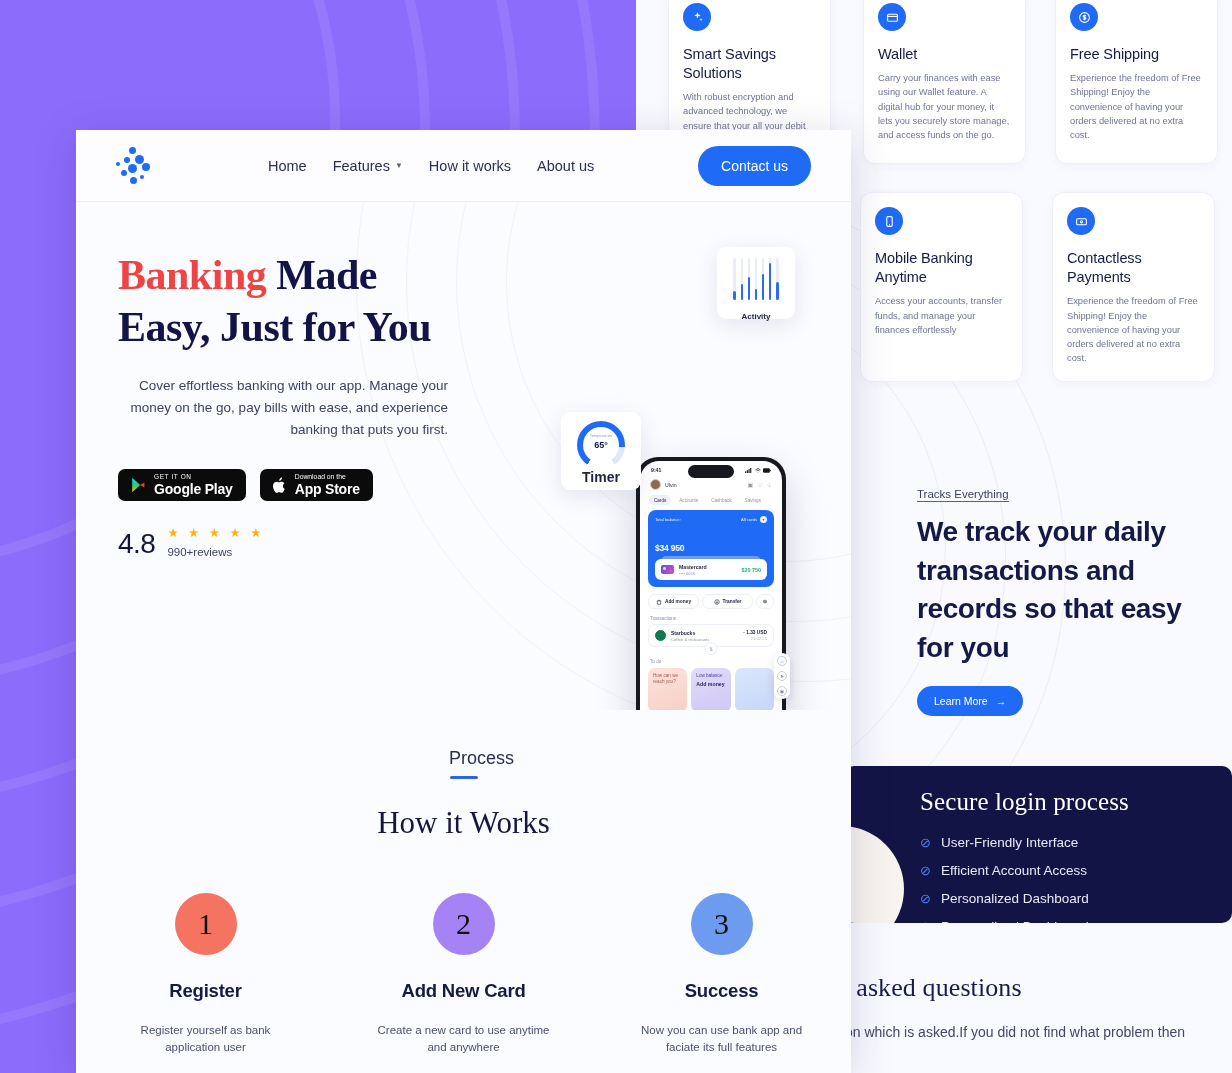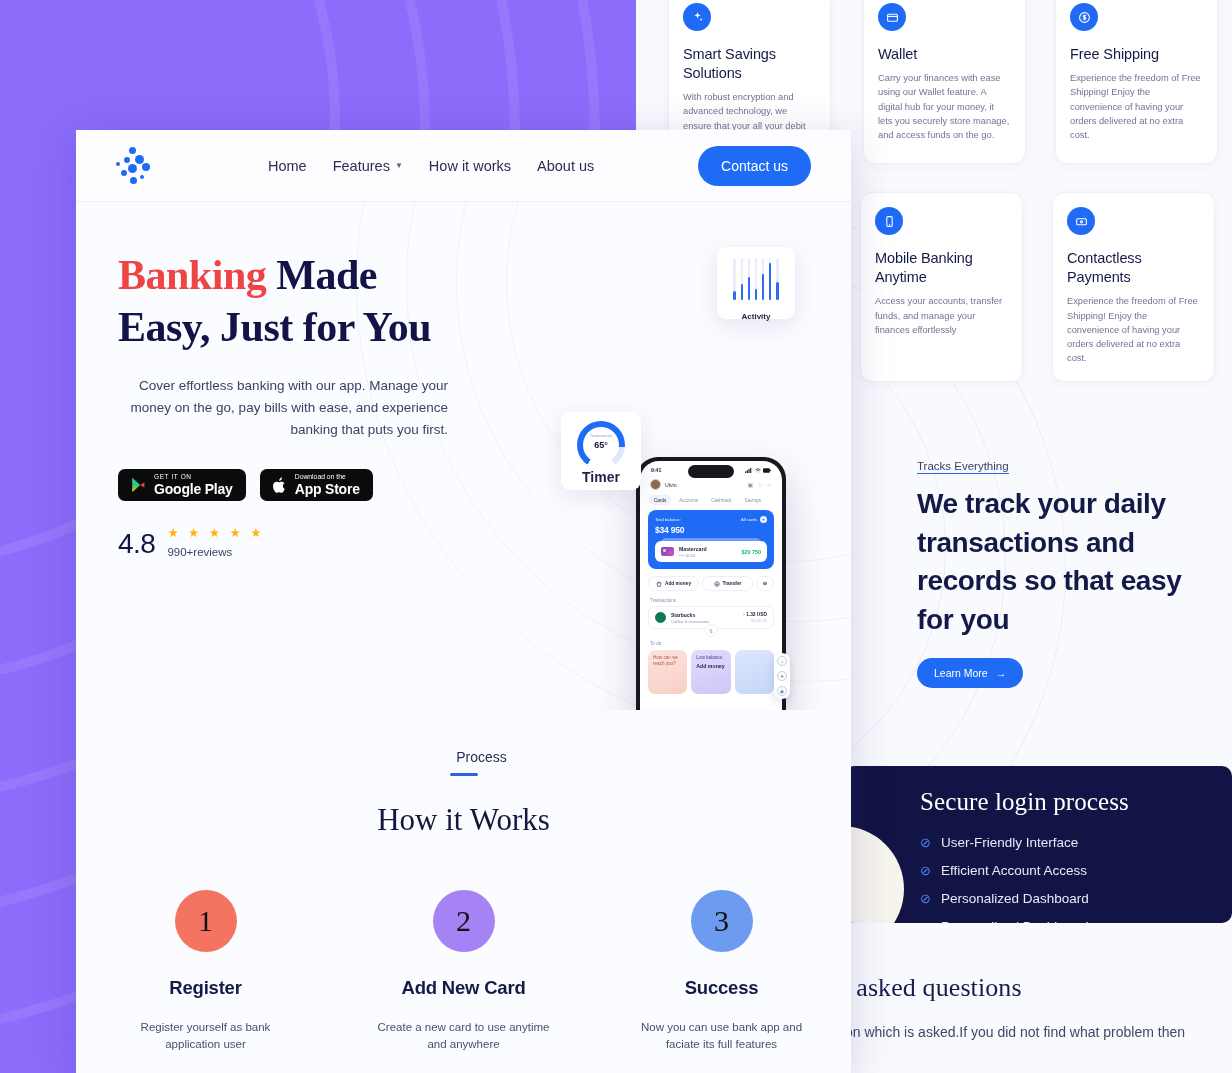--- a/index.html
+++ b/index.html
@@ -43,21 +43,21 @@
     width:28px;height:28px;border-radius:50%;background:#1f6bf5;
     display:flex;align-items:center;justify-content:center;color:#fff;margin-bottom:14px;
   }
   .feat-card h4{
     font-size:14.5px;font-weight:500;color:#141a47;line-height:1.32;margin-bottom:7px;
     letter-spacing:-.1px;
   }
   .feat-card p{font-size:9.3px;line-height:1.53;color:#6f7593;}
 
   
-  .tracks{position:absolute;left:281px;top:468px;width:300px;}
+  .tracks{position:absolute;left:281px;top:496px;width:300px;}
   .tracks .eyebrow{
     font-size:11.5px;color:#3a3f63;margin-bottom:11px;display:inline-block;
     border-bottom:1.6px solid #2b64e8;padding-bottom:1px;
   }
   .tracks h2{
     font-size:28px;line-height:1.38;color:#141a47;font-weight:700;letter-spacing:-.4px;
   }
   .learn{
     margin-top:18px;display:inline-flex;align-items:center;gap:8px;
     background:#1f6bf5;color:#fff;border:none;border-radius:999px;
@@ -164,21 +164,21 @@
   .prow-ic{margin-left:auto;display:flex;gap:4px;color:#9095b0;font-size:6px;}
   .chips{display:flex;gap:3px;padding:5px 9px 0;}
   .chip{font-size:4.6px;color:#8b90ad;padding:2.5px 5px;border-radius:8px;}
   .chip.on{background:#eef1fb;color:#222744;}
   .balcard{
     margin:5px 8px 0;background:#1f6bf5;border-radius:8px;padding:6px 7px 7px;color:#fff;
   }
   .balhead{display:flex;justify-content:space-between;align-items:center;font-size:4.2px;opacity:.92;}
   .allcards{display:flex;align-items:center;gap:3px;}
   .dotbtn{width:7px;height:7px;border-radius:50%;background:#fff;color:#1f6bf5;font-size:4px;display:flex;align-items:center;justify-content:center;}
-  .balamt{font-size:8.5px;font-weight:700;margin-top:2px;letter-spacing:-.2px;}
+  .balamt{font-size:8.5px;font-weight:700;margin-top:20px;letter-spacing:-.2px;}
   .cardwrap{position:relative;margin-top:6px;}
   .cardghost{position:absolute;left:6px;right:6px;top:-3px;height:10px;background:#6e9bfa;border-radius:6px;}
   .cardrow{
     position:relative;background:#fff;border-radius:6px;padding:4.5px 6px;display:flex;
     align-items:center;gap:5px;
   }
   .cc{width:13px;height:9px;border-radius:2px;background:linear-gradient(120deg,#6d4bd8,#c84bd8);position:relative;}
   .cc:after{content:"";position:absolute;right:2px;bottom:2px;width:3px;height:3px;border-radius:50%;background:#ff4d6d;}
   .cc:before{content:"";position:absolute;left:2px;top:2px;width:3px;height:2.5px;border-radius:1px;background:#ffd24d;}
   .ccname{font-size:5.2px;font-weight:700;color:#1d2142;}
@@ -240,21 +240,21 @@
     background:conic-gradient(from 215deg,#1f6bf5 0deg 240deg,#dfe8fb 240deg 290deg,transparent 290deg 360deg);
     display:flex;align-items:center;justify-content:center;position:relative;
   }
   .gauge:before{content:"";position:absolute;width:36px;height:36px;border-radius:50%;background:#fff;}
   .gval{position:relative;font-size:9px;font-weight:700;color:#171a45;}
   .gcap{position:absolute;left:0;right:0;top:12px;font-size:4px;color:#9aa0bb;}
   .w-timer .lbl{font-size:14px;color:#1d2142;font-weight:700;}
 
   
   .process{background:#fbfcff;padding:38px 0 0;text-align:center;}
-  .eyebrow2{font-size:14px;color:#2a2f52;display:inline-block;margin-left:36px;}
+  .eyebrow2{font-size:18px;color:#2a2f52;display:inline-block;margin-left:36px;}
   .ul-blue{width:28px;height:2.5px;background:#2b64e8;margin:7px auto 0;border-radius:2px;}
   .process h2{
     font-family:"Liberation Serif", serif;font-weight:400;font-size:31px;color:#15173f;margin-top:26px;
   }
   .steps{display:flex;justify-content:center;gap:83px;margin-top:52px;}
   .step{width:175px;text-align:center;}
   .circ{
     width:62px;height:62px;border-radius:50%;margin:0 auto;display:flex;align-items:center;
     justify-content:center;font-family:"Liberation Serif", serif;font-size:30px;color:#111;
   }

